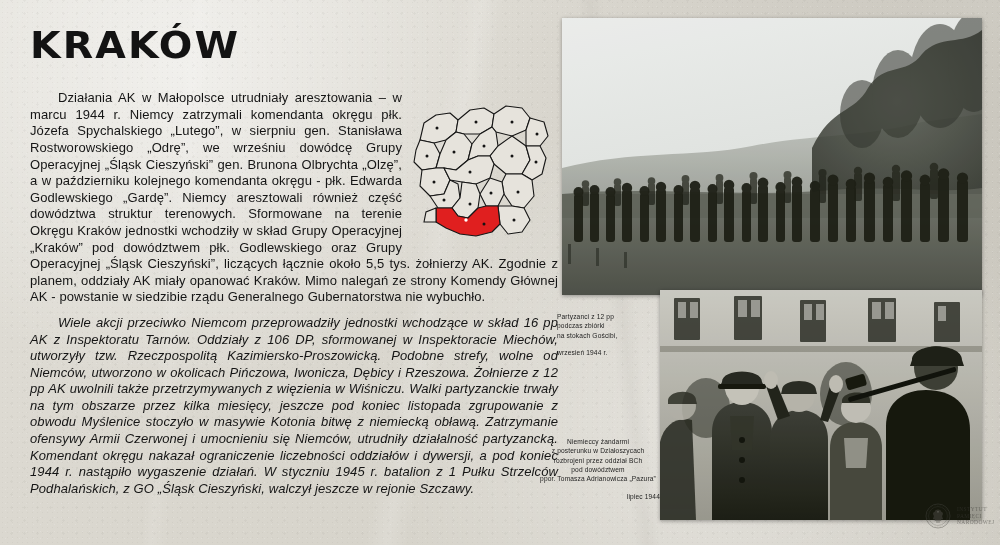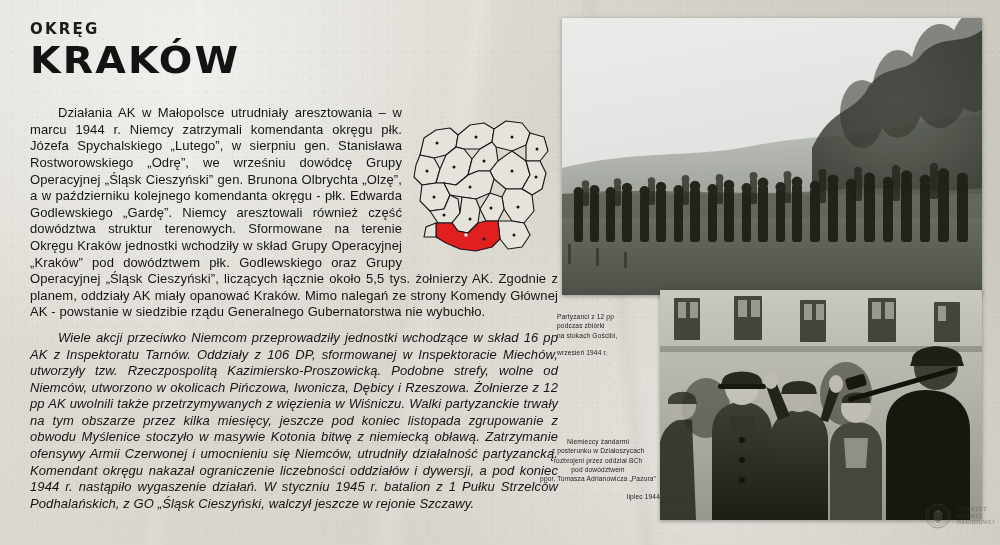--- a/index.html
+++ b/index.html
@@ -110,21 +110,20 @@
 </head>
 <body>
 
 <div id="poster">
 
   <div id="grain"></div>
   <div id="scuffs"></div>
 
   <div id="textcol">
 
-    <div class="eyebrow">OKRĘG</div>
 
     <h1 class="bigtitle">KRAKÓW</h1>
 
     <div id="body-text">
 
       <div id="map-float">
         <svg id="map-svg" viewBox="0 0 152 150" xmlns="http://www.w3.org/2000/svg">
           <g fill="#e6e3dc" stroke="#161616" stroke-width="1.1" stroke-linejoin="round">
 
             <path d="M14 44 L18 27 L30 19 L44 17 L52 24 L50 36 L40 44 L28 47 Z"></path>

